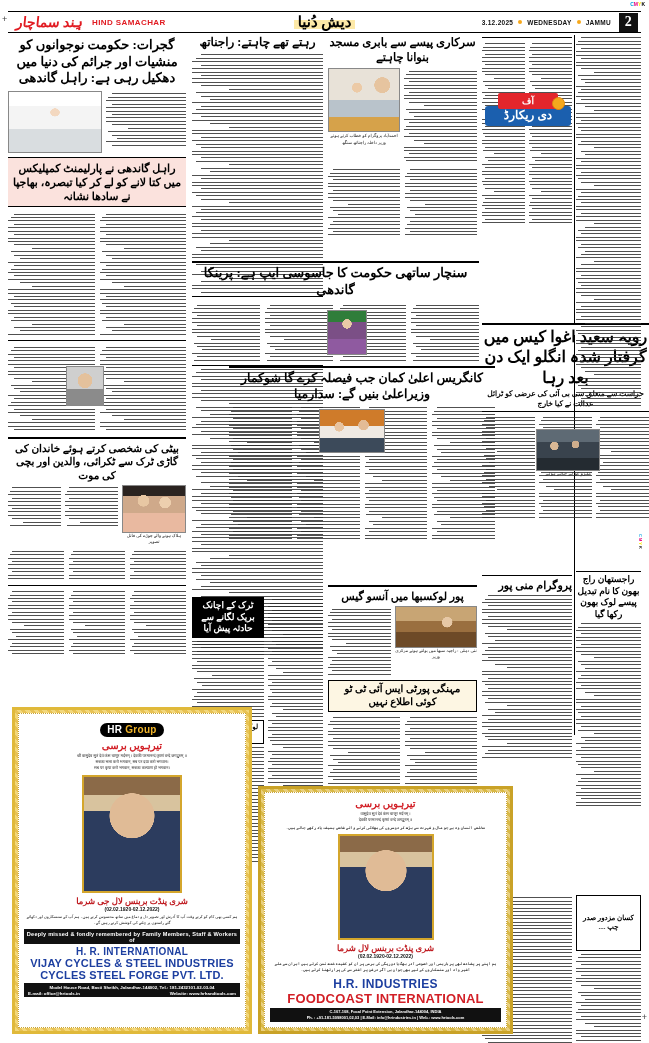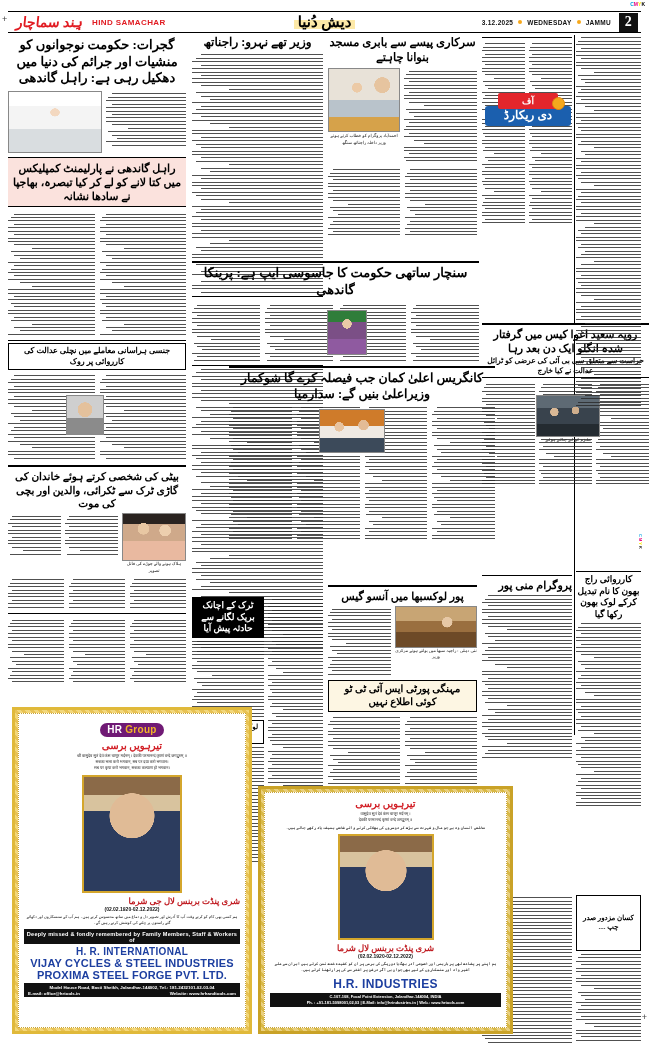--- a/index.html
+++ b/index.html
@@ -164,21 +164,21 @@
     border:3px solid #e0b93a;
     background:
       repeating-linear-gradient(45deg,#f3d77a 0 3px,#e8c254 3px 6px);
     padding:3px;
   }
   .ad-inner {
     width:100%; height:100%; background:#fff; border:1px dotted #c8a53a;
     position:relative; padding:4px 5px; overflow:hidden;
   }
   .hrgroup {
-    display:inline-flex; align-items:center; background:#701a75; color:#fff;
+    display:inline-flex; align-items:center; background:#000000; color:#fff;
     font-weight:bold; font-size:10px; padding:1.5px 7px; border-radius:9px;
     letter-spacing:.3px;
   }
   .hrgroup .g { color:#f0b429; margin-left:3px; }
   .ad-urdu-title {
     direction:rtl; color:#d21f26; font-weight:bold; font-size:10px;
     font-family:"Liberation Serif",serif; text-align:center;
   }
   .ad-sans {
     font-family:"Liberation Serif",serif; font-size:4px; text-align:center; color:#111; line-height:1.55;
@@ -345,23 +345,20 @@
             <i></i>
             <i></i>
             <i></i>
             <i></i>
             <i></i>
             <i></i>
         </div>
       </div>
 
       <div class="rule-h" style="margin-top:3px;"></div>
-      <div class="hbox-border" style="margin-top:2px;">
-        <div class="hl" style="font-size:8px;">جنسی ہراسانی معاملے میں نچلی عدالت کی کارروائی پر روک</div>
-      </div>
 
       <div style="display:flex; gap:5px; margin-top:3px; position:relative;">
         <div class="urdu lines" style="flex:1;">
           <i></i>
             <i></i>
             <i></i>
             <i></i>
             <i></i>
             <i></i>
             <i></i>
@@ -550,21 +547,21 @@
             <i></i>
             <i></i>
             <i></i>
             <i></i>
             <i></i>
         </div>
       </div>
     </div>
 
     <div class="col" style="left:184px; width:131px;">
-      <div class="hl" style="font-size:12px;">وزیر تھے نہرو: راجناتھ</div>
+      <div class="hl" style="font-size:12px;">رہتے تھے چاہتے: راجناتھ</div>
       <div class="urdu lines" style="margin-top:4px; font-size:4px;">
         <i></i>
           <i></i>
           <i></i>
           <i></i>
           <i></i>
           <i></i>
           <i></i>
           <i></i>
           <i></i>
@@ -1403,21 +1400,21 @@
         <div class="badge-otr" style="left:3px; top:50px;">
           <div class="otr-top">آف</div>
           <div class="otr-coin"></div>
           <div class="otr-bot">دی ریکارڈ</div>
         </div>
       </div>
     </div>
 
     <div style="position:absolute; left:474px; top:288px; width:167px;">
       <div class="rule-th"></div>
-      <div class="hl" style="font-size:11px; margin-top:2px;">رویہ سعید اغوا کیس میں گرفتار شدہ انگلو ایک دن بعد رہا</div>
+      <div class="hl" style="font-size:16px; margin-top:2px;">رویہ سعید اغوا کیس میں گرفتار شدہ انگلو ایک دن بعد رہا</div>
       <div class="hl" style="font-size:7.5px; margin-top:1px; font-weight:bold;">حراست سے متعلق سی بی آئی کی عرضی کو ٹرائل عدالت نے کیا خارج</div>
       <div class="rule-h" style="margin-top:2px;"></div>
       <div style="display:flex; gap:4px; margin-top:3px; position:relative;">
         <div class="urdu lines" style="flex:1;">
           <i></i>
             <i></i>
             <i></i>
             <i></i>
             <i></i>
             <i></i>
@@ -1680,21 +1677,21 @@
           <i></i>
           <i></i>
           <i></i>
           <i></i>
           <i></i>
       </div>
     </div>
 
     <div style="position:absolute; left:568px; top:536px; width:65px;">
       <div class="rule-h"></div>
-      <div class="hl" style="font-size:9px; margin-top:2px;">کارروائی راج بھون کا نام تبدیل کرکے لوک بھون رکھا گیا</div>
+      <div class="hl" style="font-size:9px; margin-top:2px;">راجستھان راج بھون کا نام تبدیل پیسے لوک بھون رکھا گیا</div>
       <div class="urdu lines" style="margin-top:3px;">
         <i></i>
           <i></i>
           <i></i>
           <i></i>
           <i></i>
           <i></i>
           <i></i>
           <i></i>
           <i></i>
@@ -1852,27 +1849,27 @@
             <span class="g">Group</span>
           </span>
         </div>
         <div class="ad-urdu-title" style="margin-top:3px;">تیرہویں برسی</div>
         <div class="ad-sans" style="margin-top:2px;">श्री वासुदेव सुतं देवं कंस चाणूर मर्दनम् । देवकी परमानन्दं कृष्णं वन्दे जगद्गुरुम् ॥</div>
         <div class="ad-sans">सबका भला करो भगवान, सब पर दया करो भगवान।</div>
         <div class="ad-sans">सब पर कृपा करो भगवान, सबका कल्याण हो भगवान।</div>
         <div style="display:flex; justify-content:center; margin-top:3px;">
           <div class="ad-photo" style="width:100px; height:118px;"></div>
         </div>
-        <div class="ad-name" style="margin-top:3px;text-align:right;">شری پنڈت بربنس لال جی شرما</div>
+        <div class="ad-name" style="margin-top:3px;">شری پنڈت بربنس لال جی شرما</div>
         <div class="ad-dates">(02.02.1920-02.12.2022)</div>
         <div class="ad-note" style="margin-top:2px;">ہم کسی بھی کام کو کرتے وقت آپ کا آدرش اور تصویر دل و دماغ میں ساتھ محسوس کرتے ہیں۔ ہم آپ کے سنسکاروں اور دکھائے گئے راستوں پر چلنے کی کوشش کرتے رہیں گے۔</div>
         <div class="ad-missed" style="margin-top:3px;">Deeply missed &amp; fondly remembered by Family Members, Staff &amp; Workers of</div>
         <div class="ad-co1" style="margin-top:2px;">H. R. INTERNATIONAL</div>
         <div class="ad-co2">VIJAY CYCLES &amp; STEEL INDUSTRIES</div>
-        <div class="ad-co2">PROXIMA STEEL FORGE PVT. LTD.</div>
+        <div class="ad-co2">CYCLES STEEL FORGE PVT. LTD.</div>
         <div style="background:#111; color:#fff; margin-top:2px; padding:1.5px 4px;">
           <div style="font-size:4.4px; font-weight:bold; text-align:center;">Model House Road, Basti Sheikh, Jalandhar-144002, Tel.: 181-2432101-02-03-04</div>
           <div style="display:flex; justify-content:space-between; font-size:4.4px; font-weight:bold; margin-top:1px;">
             <span>E-mail: office@hrtools.in</span>
             <span>Website: www.hrhandtools.com</span>
           </div>
         </div>
       </div>
     </div>
   </div>
@@ -1884,20 +1881,21 @@
         <div class="ad-sans" style="margin-top:2px;">वासुदेव सुतं देवं कंस चाणूर मर्दनम् ।</div>
         <div class="ad-sans">देवकी परमानन्दं कृष्णं वन्दे जगद्गुरुम् ॥</div>
         <div class="ad-note" style="margin-top:2px;">مخلص انسان وہ ہے جو مال و شہرت سے بڑھ کر دوسروں کی بھلائی کرنے والے شخص ہمیشہ یاد رکھے جاتے ہیں۔</div>
         <div style="display:flex; justify-content:center; margin-top:2px;">
           <div class="ad-photo" style="width:96px; height:106px;"></div>
         </div>
         <div class="ad-name" style="margin-top:3px;">شری پنڈت بربنس لال شرما</div>
         <div class="ad-dates">(02.02.1920-02.12.2022)</div>
         <div class="ad-note" style="margin-top:2px;">ہم اپنے پر پشادھ تھی پر بارہمی اور خصوصی آدر بھگ یا دوریگی کی برسی پر ان کو کشیدہ شدھ نمن کرتے ہیں اہران سے ملے آشیر واد اور سنسکاروں کے لیے بھی جوان ہی آگر درشن پر اشتر سے کی پرارتھنا کرتے ہیں۔</div>
         <div class="ad-co1" style="margin-top:3px; font-size:12px;">H.R. INDUSTRIES</div>
+        <div class="ad-co3" style="font-size:13px;">FOODCOAST INTERNATIONAL</div>
         <div style="background:#111; color:#fff; margin-top:2px; padding:1.5px 4px;">
           <div class="ad-addr2" style="padding:0;">C-107-108, Focal Point Extension, Jalandhar-144004, INDIA</div>
           <div class="ad-addr2" style="padding:0; margin-top:1px;">Ph. : +91-181-5098001,02,03  |  E-Mail: info@hrindustries.in  |  Web.: www.hrtools.com</div>
         </div>
       </div>
     </div>
   </div>
 
 </div>
 

